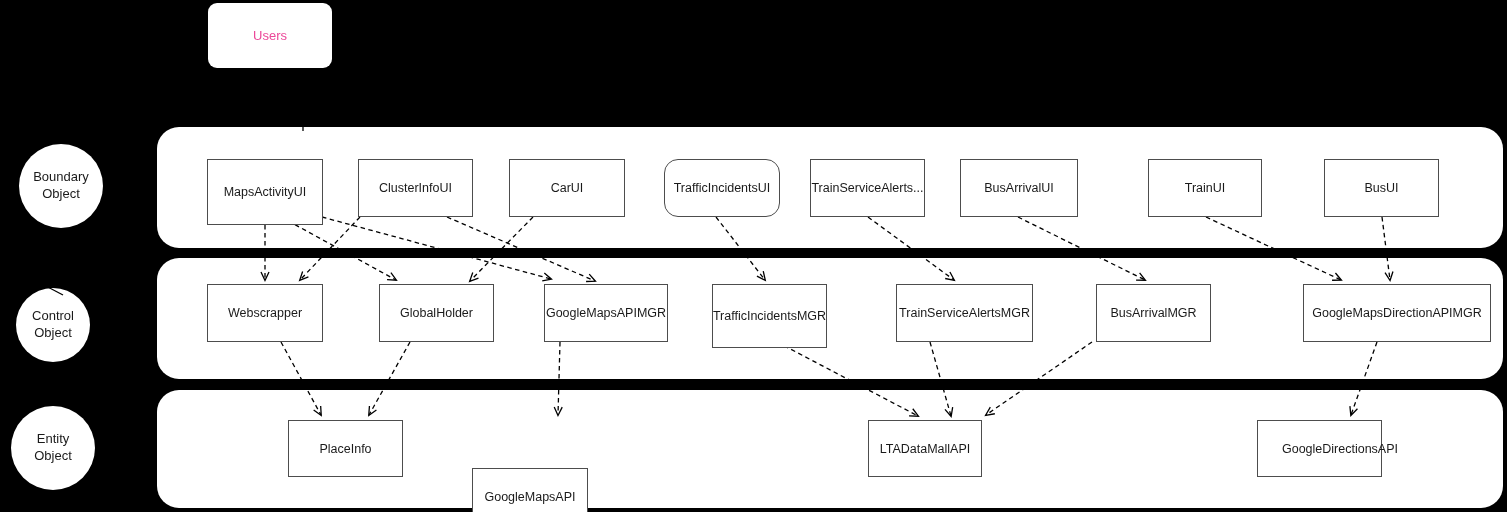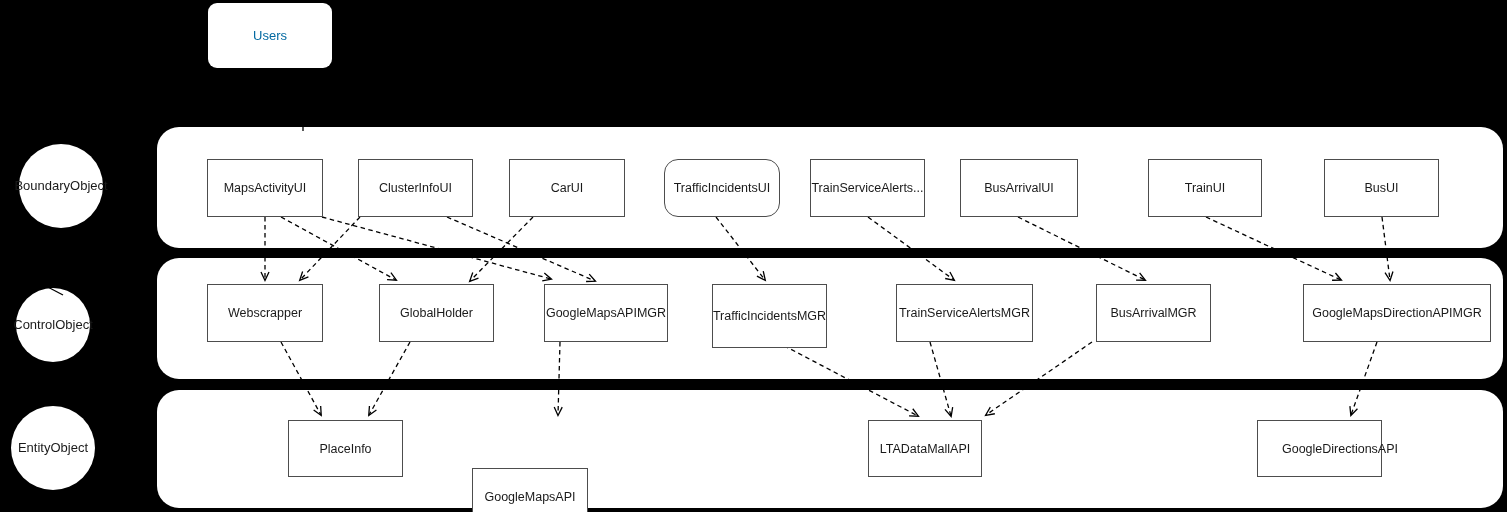--- a/index.html
+++ b/index.html
@@ -13,21 +13,21 @@
   .lane{
     position:absolute;
     left:157px;width:1346px;
     background:#ffffff;
     border-radius:22px;
   }
   .lane-icon{
     position:absolute;
     background:#ffffff;
     border-radius:50%;
-    display:flex;flex-direction:row;
+    display:flex;flex-direction:column;
     align-items:center;justify-content:center;
     text-align:center;
     font-size:13px;line-height:1.3;color:#1a1a1a;
   }
   .node{
     position:absolute;
     background:#ffffff;
     border:1.5px solid #4d4d4d;
     box-sizing:border-box;
     display:flex;align-items:center;justify-content:center;
@@ -36,21 +36,21 @@
   .node-label{
     font-size:12.5px;color:#1a1a1a;white-space:nowrap;
   }
   .users-node{
     position:absolute;
     left:208px;top:3px;width:124px;height:65px;
     background:#ffffff;border-radius:9px;
     display:flex;align-items:center;justify-content:center;
     z-index:3;
   }
-  .users-label{font-size:13px;color:#0369a1;}
+  .users-label{font-size:13px;color:#ec4899;}
   #edge-layer{
     position:absolute;left:0;top:0;width:1507px;height:512px;
     z-index:2;pointer-events:none;
   }
   .edge{fill:none;stroke:#000000;stroke-width:1.3px;}
   .edge.dashed{stroke-dasharray:4.5 3.5;}
 </style>
 </head>
 <body>
 
@@ -98,21 +98,21 @@
   </div>
   <div class="lane-icon" style="left:16px;top:288px;width:74px;height:74px;">
     <span>Control</span>
     <span>Object</span>
   </div>
   <div class="lane-icon" style="left:11px;top:406px;width:84px;height:84px;">
     <span>Entity</span>
     <span>Object</span>
   </div>
 
-  <div class="node" style="left:207px;top:159px;width:116px;height:58px;">
+  <div class="node" style="left:207px;top:159px;width:116px;height:66px;">
     <span class="node-label">MapsActivityUI</span>
     </div>
   <div class="node" style="left:358px;top:159px;width:115px;height:58px;">
     <span class="node-label">ClusterInfoUI</span>
     </div>
   <div class="node" style="left:509px;top:159px;width:116px;height:58px;">
     <span class="node-label">CarUI</span>
     </div>
   <div class="node" style="left:664px;top:159px;width:116px;height:58px;border-radius:14px;">
     <span class="node-label">TrafficIncidentsUI</span>

